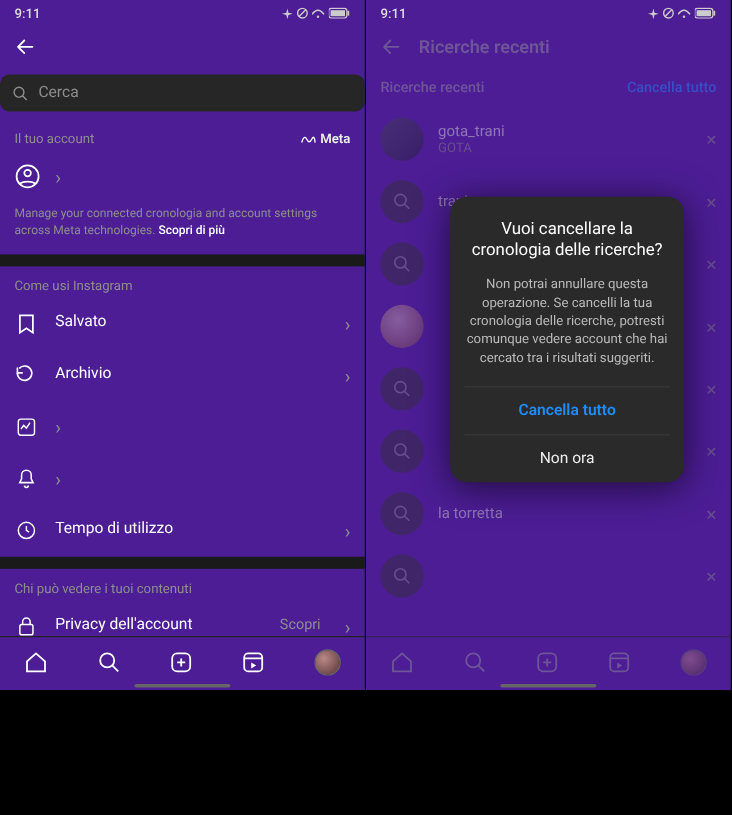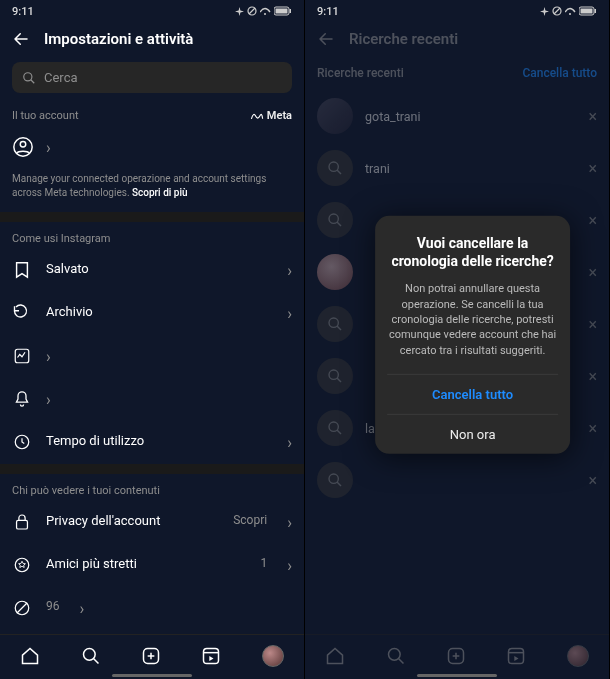--- a/index.html
+++ b/index.html
@@ -7,22 +7,22 @@
   background: #000;
   font-family: -apple-system, BlinkMacSystemFont, "Segoe UI", Roboto, sans-serif;
   color: #fff;
   width: 610px;
   height: 679px;
   overflow: hidden;
   display: flex;
 }
 .screen {
   width: 305px;
-  height: 679px;
-  background: #0f172a;
+  height: 575px;
+  background: #4c1d95;
   position: relative;
   display: flex;
   flex-direction: column;
   border-right: 1px solid #000;
 }
 .status-bar {
   display: flex;
   justify-content: space-between;
   align-items: center;
   padding: 4px 12px;
@@ -34,21 +34,21 @@
 .status-right { display: flex; gap: 3px; align-items: center; }
 .header {
   display: flex;
   align-items: center;
   padding: 8px 12px;
   gap: 14px;
 }
 .back { font-size: 18px; color: #fff; }
 .title { font-size: 15px; font-weight: 600; }
 .search-box {
-  margin: 6px 12px;
+  margin: 6px 0;
   background: #262626;
   border-radius: 8px;
   padding: 8px 10px;
   display: flex;
   align-items: center;
   gap: 8px;
   color: #8e8e8e;
   font-size: 13px;
 }
 .content { flex: 1; overflow-y: hidden; }
@@ -141,21 +141,21 @@
 .modal {
   position:absolute; left:50%; top:50%;
   transform:translate(-42%,-52%);
   width:195px;
   background:#2a2a2a;
   border-radius:14px;
   padding:18px 12px 0;
   box-shadow: 0 4px 30px rgba(0,0,0,0.6);
   text-align:center;
 }
-.modal-title { font-size:14px; font-weight:700; color:#fff; line-height:1.35; margin-bottom:10px; }
+.modal-title { font-size:14px; font-weight:400; color:#fff; line-height:1.35; margin-bottom:10px; }
 .modal-body { font-size:11px; color:#bbb; line-height:1.4; margin-bottom:16px; }
 .modal-btn {
   border-top:1px solid #3a3a3a;
   padding:12px 0;
   font-size:13px;
   font-weight:600;
 }
 .modal-confirm { color:#1e8cff; }
 .modal-cancel { color:#eee; font-weight:400; }
 
@@ -186,21 +186,20 @@
         </svg>
     </span>
   </div>
 
   <div class="header">
     <span class="back">
       <svg width="18" height="18" viewBox="0 0 24 24">
           <path d="M20 12H4M4 12l7-7M4 12l7 7" fill="none" stroke="#fff" stroke-width="2" stroke-linecap="round"></path>
         </svg>
     </span>
-    <span class="title">Impostazioni e attività</span>
   </div>
 
   <div class="search-box">
     <svg width="14" height="14" viewBox="0 0 24 24">
         <circle cx="10" cy="10" r="7" fill="none" stroke="#8e8e8e" stroke-width="2"></circle>
         <line x1="15" y1="15" x2="21" y2="21" stroke="#8e8e8e" stroke-width="2"></line>
       </svg>
     <span>Cerca</span>
   </div>
 
@@ -220,21 +219,21 @@
         <svg width="22" height="22" viewBox="0 0 24 24">
             <circle cx="12" cy="12" r="10" fill="none" stroke="#fff" stroke-width="1.6"></circle>
             <circle cx="12" cy="9" r="3" fill="none" stroke="#fff" stroke-width="1.6"></circle>
             <path d="M5 19c2-3 12-3 14 0" fill="none" stroke="#fff" stroke-width="1.6"></path>
           </svg>
       </span>
       <span class="chev">›</span>
     </div>
 
     <div class="meta-note">
-      <span>Manage your connected operazione and account settings across Meta technologies. </span><span class="link">Scopri di più</span>
+      <span>Manage your connected cronologia and account settings across Meta technologies. </span><span class="link">Scopri di più</span>
     </div>
 
     <div class="section-title">Come usi Instagram</div>
 
     <div class="row">
       <span class="row-icon">
           <svg width="16" height="18" viewBox="0 0 16 20">
             <path d="M2 2h12v16l-6-4-6 4z" fill="none" stroke="#fff" stroke-width="1.6"></path>
           </svg>
         </span>
@@ -385,20 +384,21 @@
   <div class="search-head-row dim">
     <span class="sh-title">Ricerche recenti</span>
     <span class="sh-clear">Cancella tutto</span>
   </div>
 
   <div class="content">
     <div class="sresult dim">
       <div class="thumb" style="background:linear-gradient(135deg,#445,#223)"></div>
       <div class="txt">
         <div class="uname">gota_trani</div>
+        <div class="sub">GOTA</div>
       </div>
       <span class="close">×</span>
     </div>
     <div class="sresult dim">
       <div class="thumb">
           <svg width="16" height="16" viewBox="0 0 24 24">
             <circle cx="10" cy="10" r="7" fill="none" stroke="#888" stroke-width="2"></circle>
             <line x1="15" y1="15" x2="21" y2="21" stroke="#888" stroke-width="2"></line>
           </svg>
         </div>

